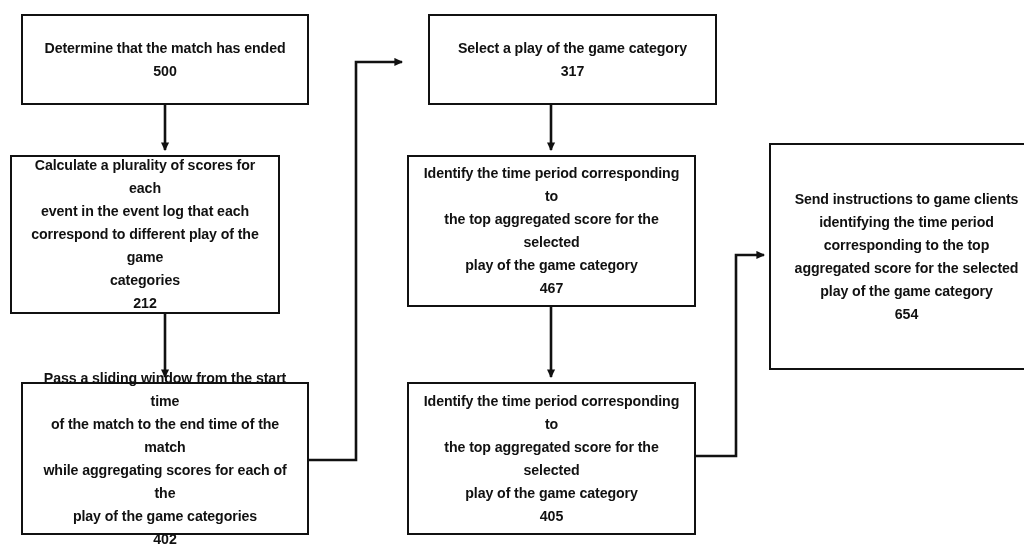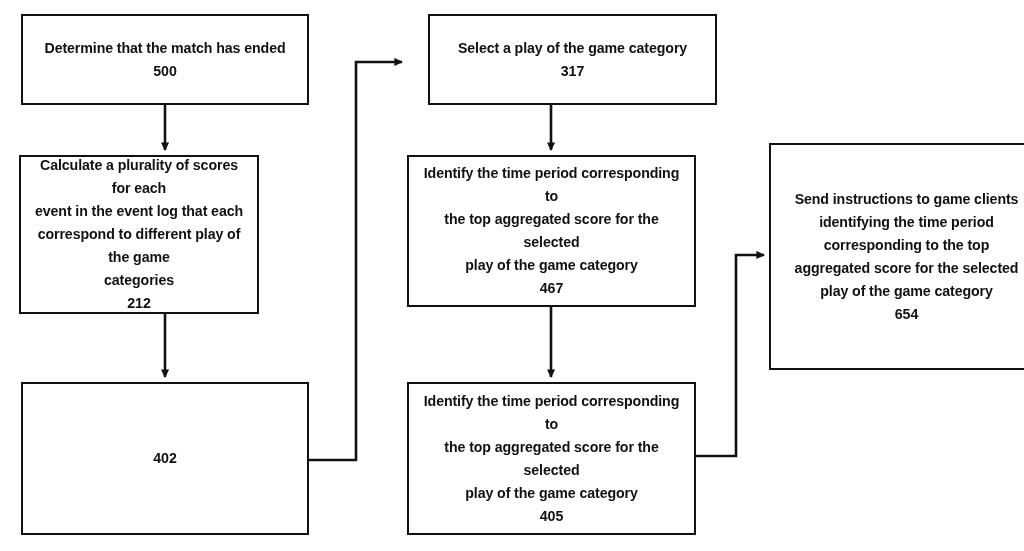--- a/index.html
+++ b/index.html
@@ -86,29 +86,33 @@
     <g>
       <path d="M696,456 L736,456 L736,255 L764,255" fill="none" stroke="#111111" stroke-width="2.6" marker-end="url(#arrowhead)"></path>
     </g>
   </svg>
 
   <div class="flow-box" style="left:21px; top:14px; width:288px; height:91px;">
     <span class="box-text">Determine that the match has ended</span>
     <span class="box-ref">500</span>
   </div>
 
-  <div class="flow-box" style="left:19px; top:155px; width:240px; height:159px;">
+  <div class="flow-box" style="left:10px; top:155px; width:270px; height:159px;">
     <span class="box-text">Calculate a plurality of scores for each
 event in the event log that each
 correspond to different play of the game
 categories</span>
     <span class="box-ref">212</span>
   </div>
 
   <div class="flow-box" style="left:21px; top:382px; width:288px; height:153px;">
+    <span class="box-text">Pass a sliding window from the start time
+of the match to the end time of the match
+while aggregating scores for each of the
+play of the game categories</span>
     <span class="box-ref">402</span>
   </div>
 
   <div class="flow-box" style="left:407px; top:14px; width:289px; height:91px;margin-left:21px;">
     <span class="box-text">Select a play of the game category</span>
     <span class="box-ref">317</span>
   </div>
 
   <div class="flow-box" style="left:407px; top:155px; width:289px; height:152px;">
     <span class="box-text">Identify the time period corresponding to

